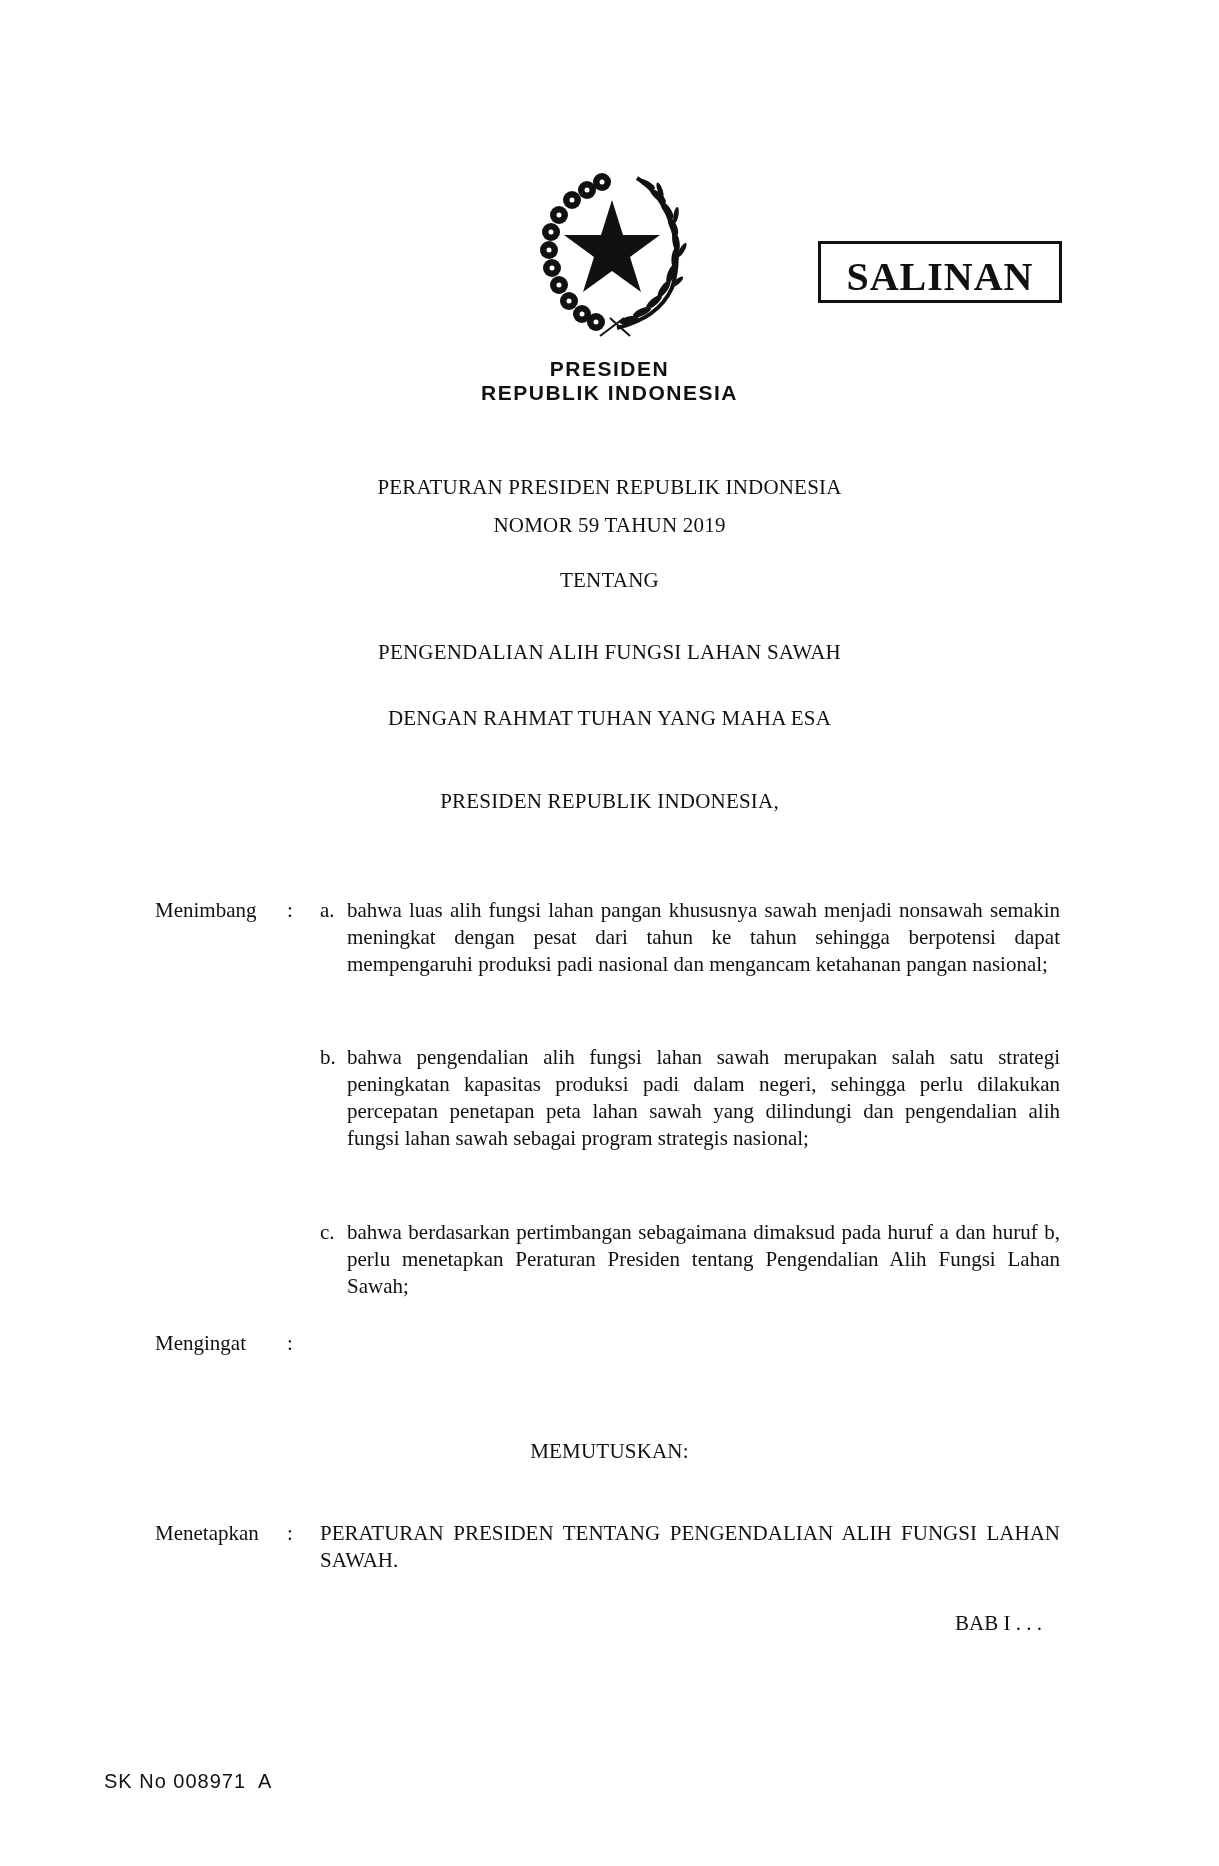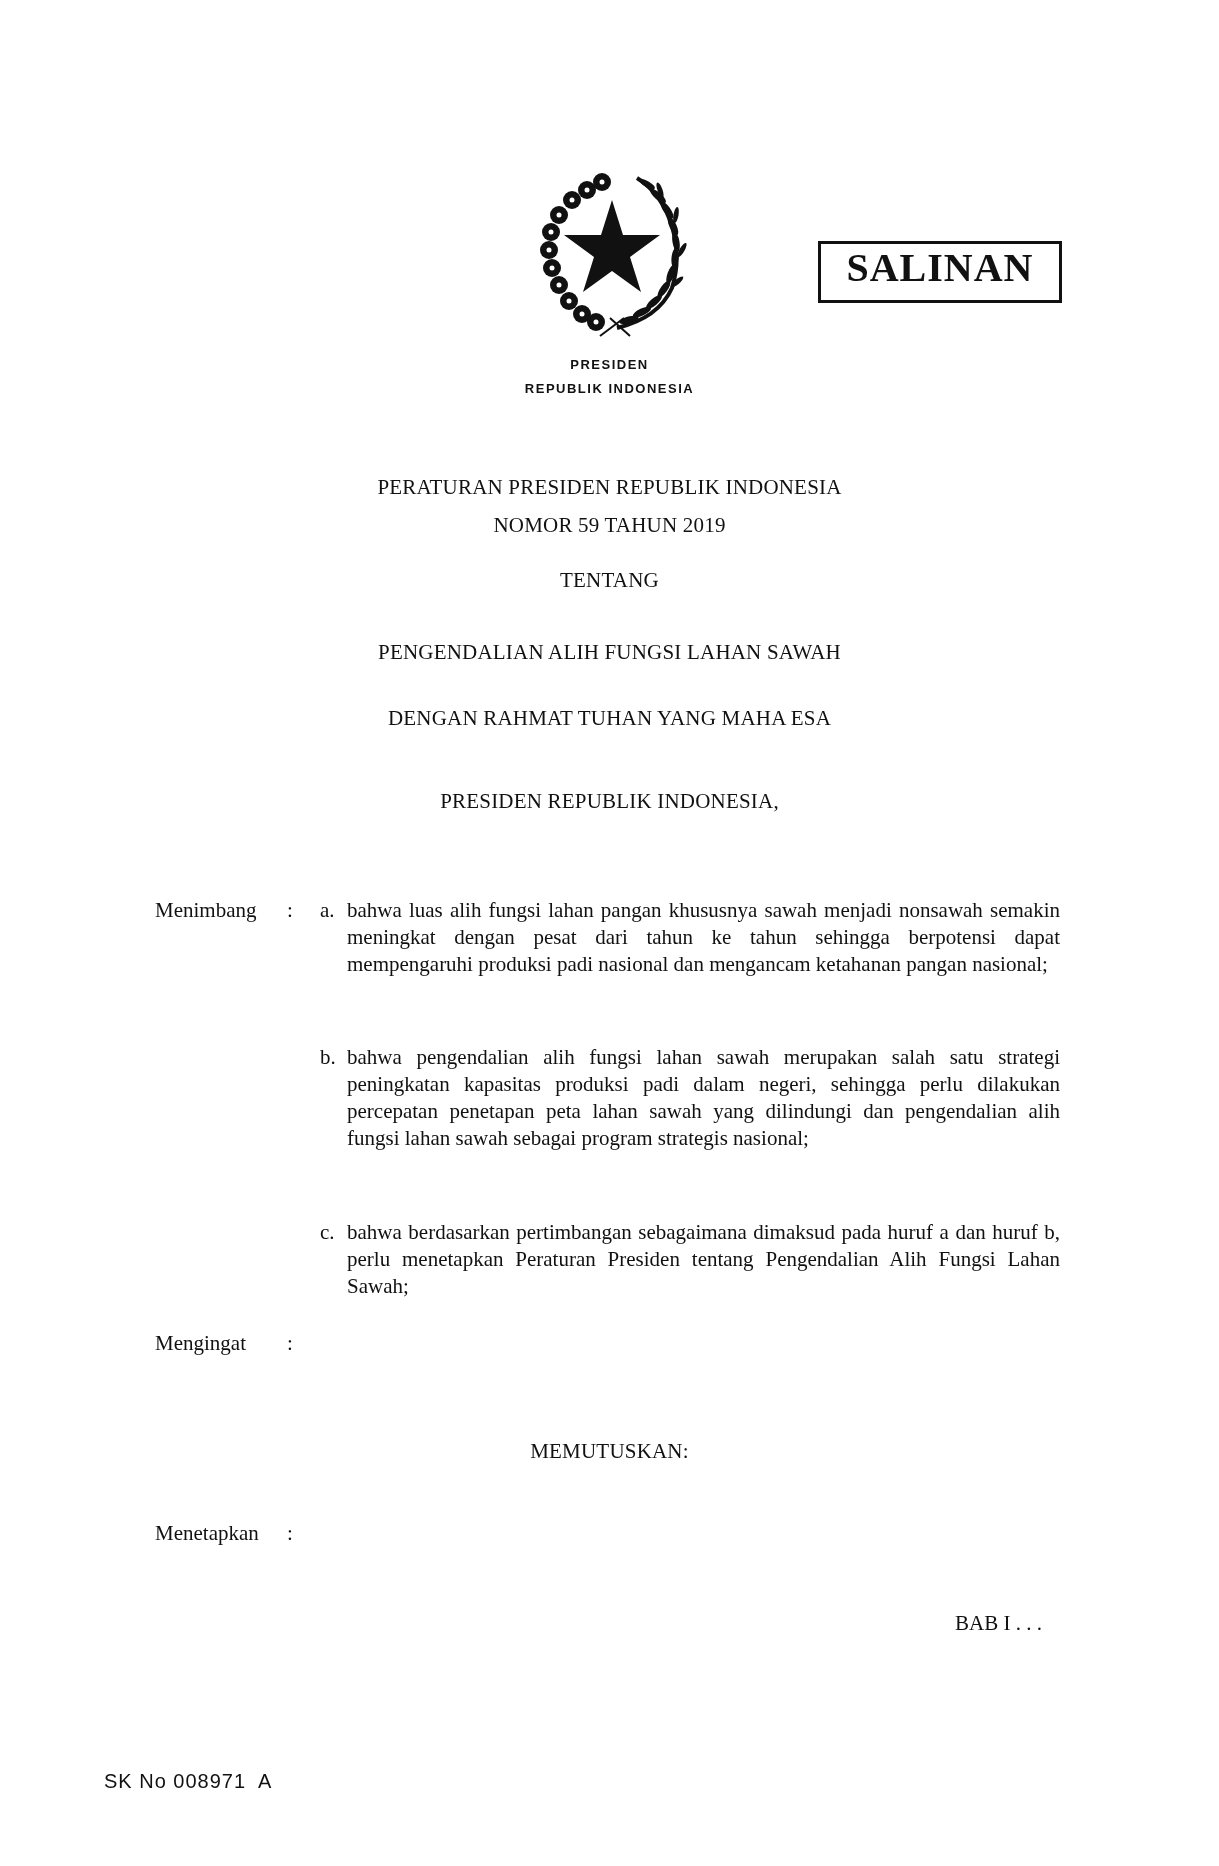--- a/index.html
+++ b/index.html
@@ -3,24 +3,24 @@
 <meta charset="utf-8">
 <style>
   html, body { margin: 0; padding: 0; background: #ffffff; }
   body { width: 1219px; height: 1866px; position: relative; overflow: hidden; color: #111111;
          font-family: "Liberation Serif", "DejaVu Serif", serif; }
   .abs { position: absolute; }
   .center { position: absolute; left: 0; width: 1219px; text-align: center; }
 
   .emblem { left: 532px; top: 170px; width: 162px; height: 168px; }
   .salinan-box { left: 818px; top: 241px; width: 238px; height: 56px; border: 3px solid #111;
-                 display: flex; align-items: flex-start; justify-content: center; box-sizing: content-box; }
+                 display: flex; align-items: flex-end; justify-content: center; box-sizing: content-box; }
   .salinan-box span { font-family: "Liberation Serif", serif; font-weight: bold; font-size: 40px; letter-spacing: 1px; }
 
-  .hdr { font-family: "Liberation Sans", "DejaVu Sans", sans-serif; font-size: 13px; letter-spacing: 1.5px; font-weight: bold; }
+  .hdr { font-family: "Liberation Sans", "DejaVu Sans", sans-serif; font-size: 21px; letter-spacing: 1.5px; font-weight: bold; }
 
   .title { font-size: 21px; letter-spacing: 0.2px; }
 
   .row { position: absolute; font-size: 21px; line-height: 27px; }
   .label { position: absolute; left: 155px; }
   .colon { position: absolute; left: 287px; }
   .item-letter { position: absolute; left: 320px; }
   .item-text { position: absolute; left: 347px; width: 713px; text-align: justify; text-align-last: left; }
   .item-text-plain { position: absolute; left: 347px; width: 713px; text-align: justify; text-align-last: left; }
 
@@ -116,17 +116,18 @@
 <div class="row" style="top:1330px; left:0; width:1121px; height:60px;">
   <span class="label" style="top:0;">Mengingat</span>
   <span class="colon" style="top:0;">:</span>
 </div>
 
 <div class="center title" style="top:1439px;">MEMUTUSKAN:</div>
 
 <div class="row" style="top:1520px; left:0; width:1219px; height:60px;">
   <span class="label" style="top:0;">Menetapkan</span>
   <span class="colon" style="top:0;">:</span>
+  <div class="item-text-plain" style="top:0; left:320px; width:740px;">PERATURAN PRESIDEN TENTANG PENGENDALIAN ALIH FUNGSI LAHAN SAWAH.</div>
 </div>
 
 <div class="abs next-page">BAB I . . .</div>
 
 <div class="abs footer-code" style="white-space:pre;">SK No 008971  A</div>
 
 </body></html>

